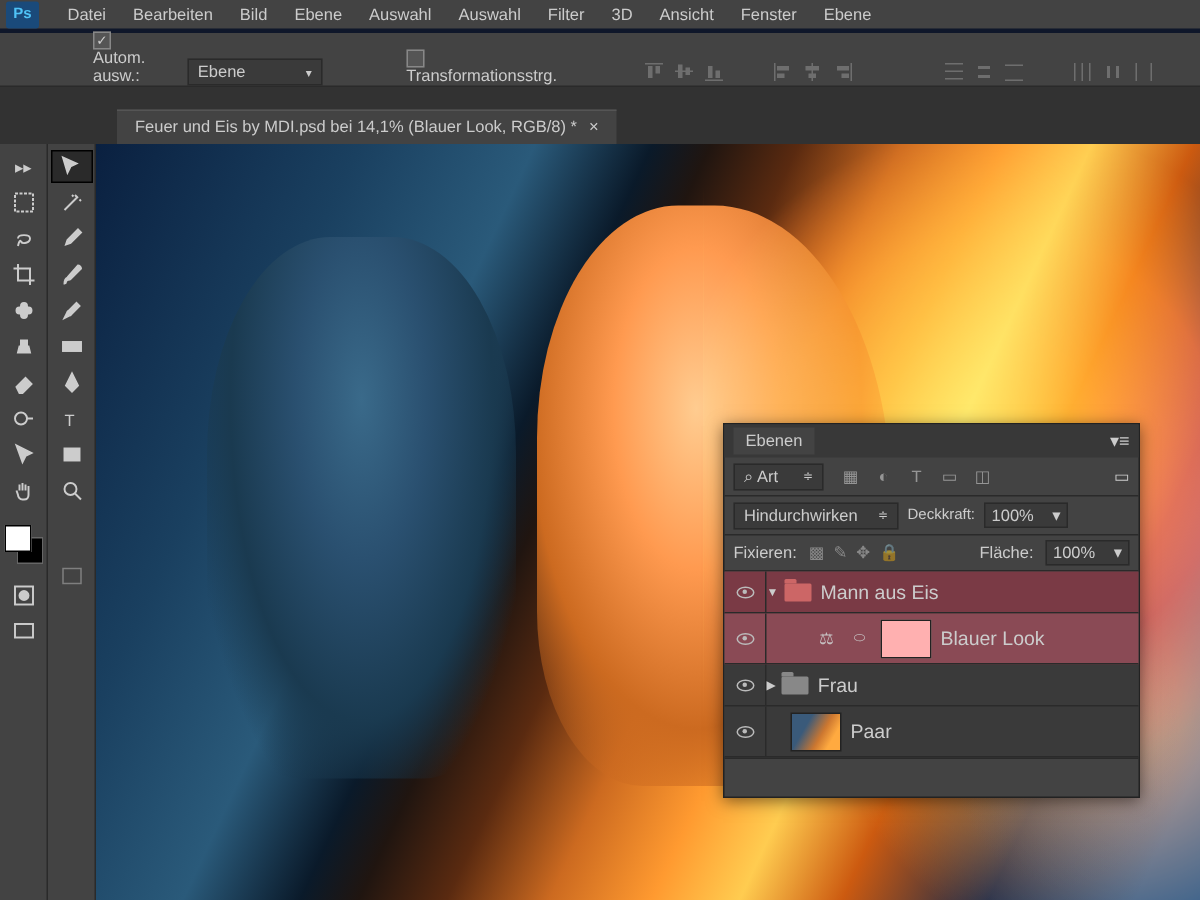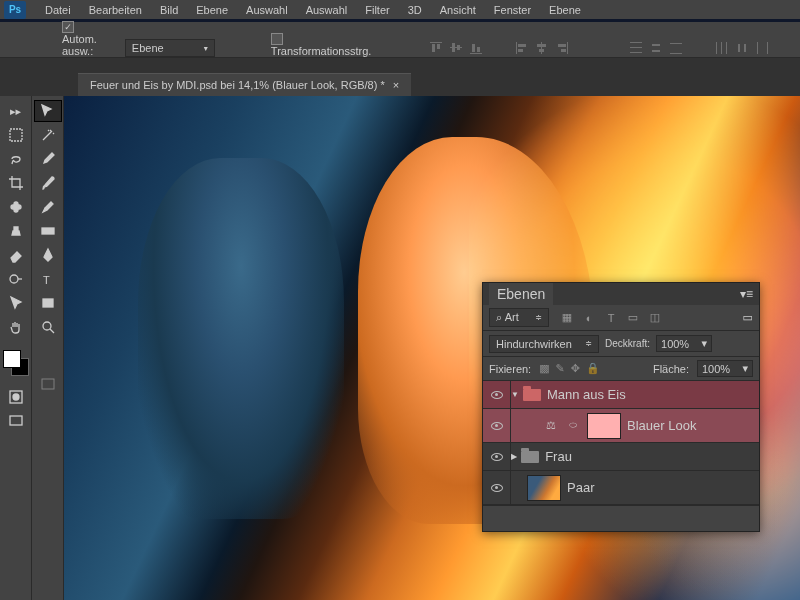--- a/index.html
+++ b/index.html
@@ -32,21 +32,21 @@
 .swatch .bg{width:18px;height:18px;background:#000;border:1px solid #666;position:absolute;bottom:0;right:0}
 .panel-ico{width:24px;height:20px;display:flex;align-items:center;justify-content:center;opacity:.7;cursor:pointer;margin-top:2px}
 .canvas{flex:1;position:relative;background:#1a1a1a;overflow:hidden}
 .art{position:absolute;left:0;top:0;width:100%;height:100%;background:linear-gradient(115deg,#0a2040 0%,#1a4060 18%,#2a5a7a 30%,#0a1a2a 38%,#201510 42%,#5a2a10 48%,#cc6a20 55%,#ff9a30 62%,#ffcc50 68%,#cc5a10 75%,#1a2a4a 85%,#2a5a8a 95%)}
 .face1{position:absolute;left:10%;top:12%;width:28%;height:70%;background:radial-gradient(ellipse at 50% 30%,#3a6a8a 0%,#2a5070 30%,#1a3a50 60%,transparent 80%);border-radius:40% 40% 30% 30%}
 .face2{position:absolute;left:40%;top:8%;width:32%;height:75%;background:radial-gradient(ellipse at 45% 35%,#ffcc90 0%,#ff9a50 30%,#cc6a20 60%,transparent 85%);border-radius:40% 50% 30% 30%}
 .flames{position:absolute;right:0;top:0;width:45%;height:100%;background:radial-gradient(circle at 60% 40%,#ffaa30 0%,#ff7720 20%,#cc4410 40%,transparent 60%),radial-gradient(circle at 80% 70%,#ff9920 0%,transparent 40%);mix-blend-mode:screen}
 .smoke{position:absolute;right:0;bottom:0;width:25%;height:50%;background:radial-gradient(ellipse,#3a7aaa40 0%,transparent 60%)}
 .layers-panel{position:absolute;right:40px;top:186px;width:278px;background:#434343;border:1px solid #222;box-shadow:0 2px 10px rgba(0,0,0,.5)}
 .lp-header{height:22px;background:#383838;display:flex;align-items:center;padding:0 6px;justify-content:space-between}
-.lp-tab{background:#434343;padding:3px 8px;font-size:14px}
+.lp-tab{background:#434343;padding:3px 8px;font-size:11px}
 .lp-menu{font-size:12px;cursor:pointer}
 .lp-filter{height:26px;display:flex;align-items:center;padding:0 6px;gap:4px;border-bottom:1px solid #2a2a2a}
 .lp-filter .dropdown{min-width:60px;flex:0 0 auto}
 .ftype{display:flex;gap:6px;margin-left:6px}
 .ftype span{width:16px;height:16px;opacity:.6;cursor:pointer;display:flex;align-items:center;justify-content:center}
 .lp-blend{height:26px;display:flex;align-items:center;padding:0 6px;gap:6px;border-bottom:1px solid #2a2a2a}
 .lp-blend .dropdown{min-width:110px}
 .lp-blend .lbl{font-size:10px}
 .pct-box{background:#3a3a3a;border:1px solid #2a2a2a;padding:1px 4px;width:56px;display:flex;justify-content:space-between;align-items:center;font-size:10px}
 .lp-lock{height:24px;display:flex;align-items:center;padding:0 6px;gap:8px;border-bottom:1px solid #2a2a2a;font-size:10px}

